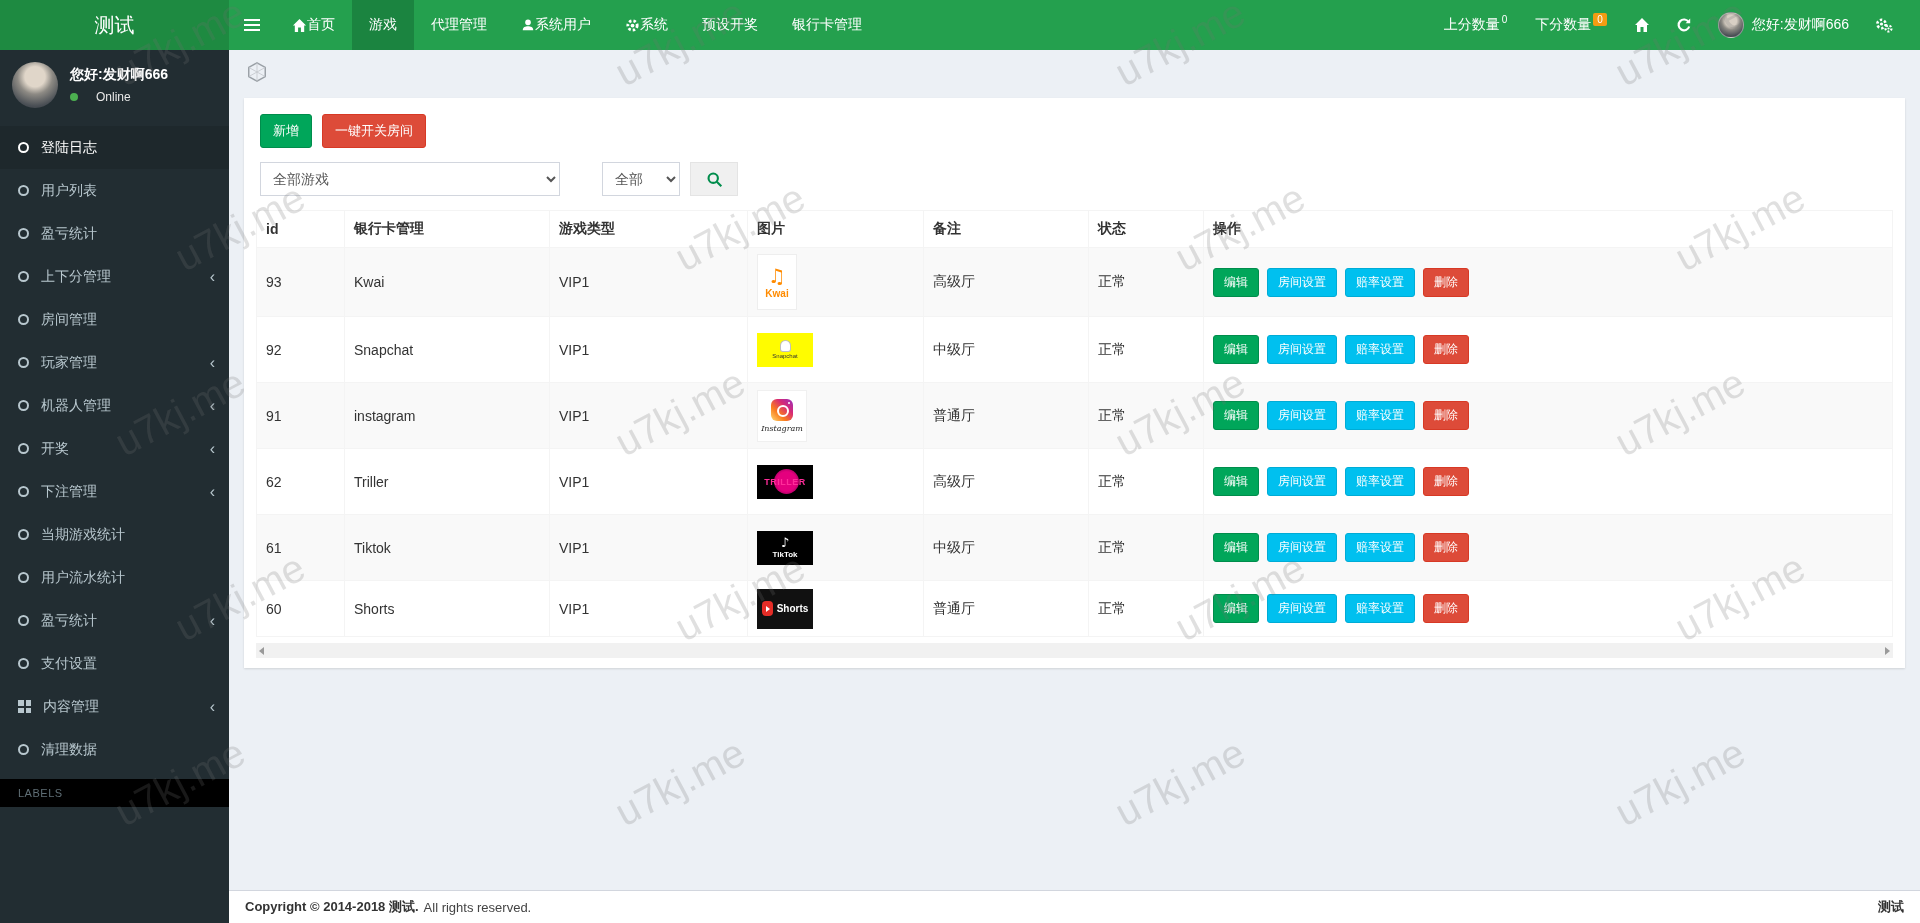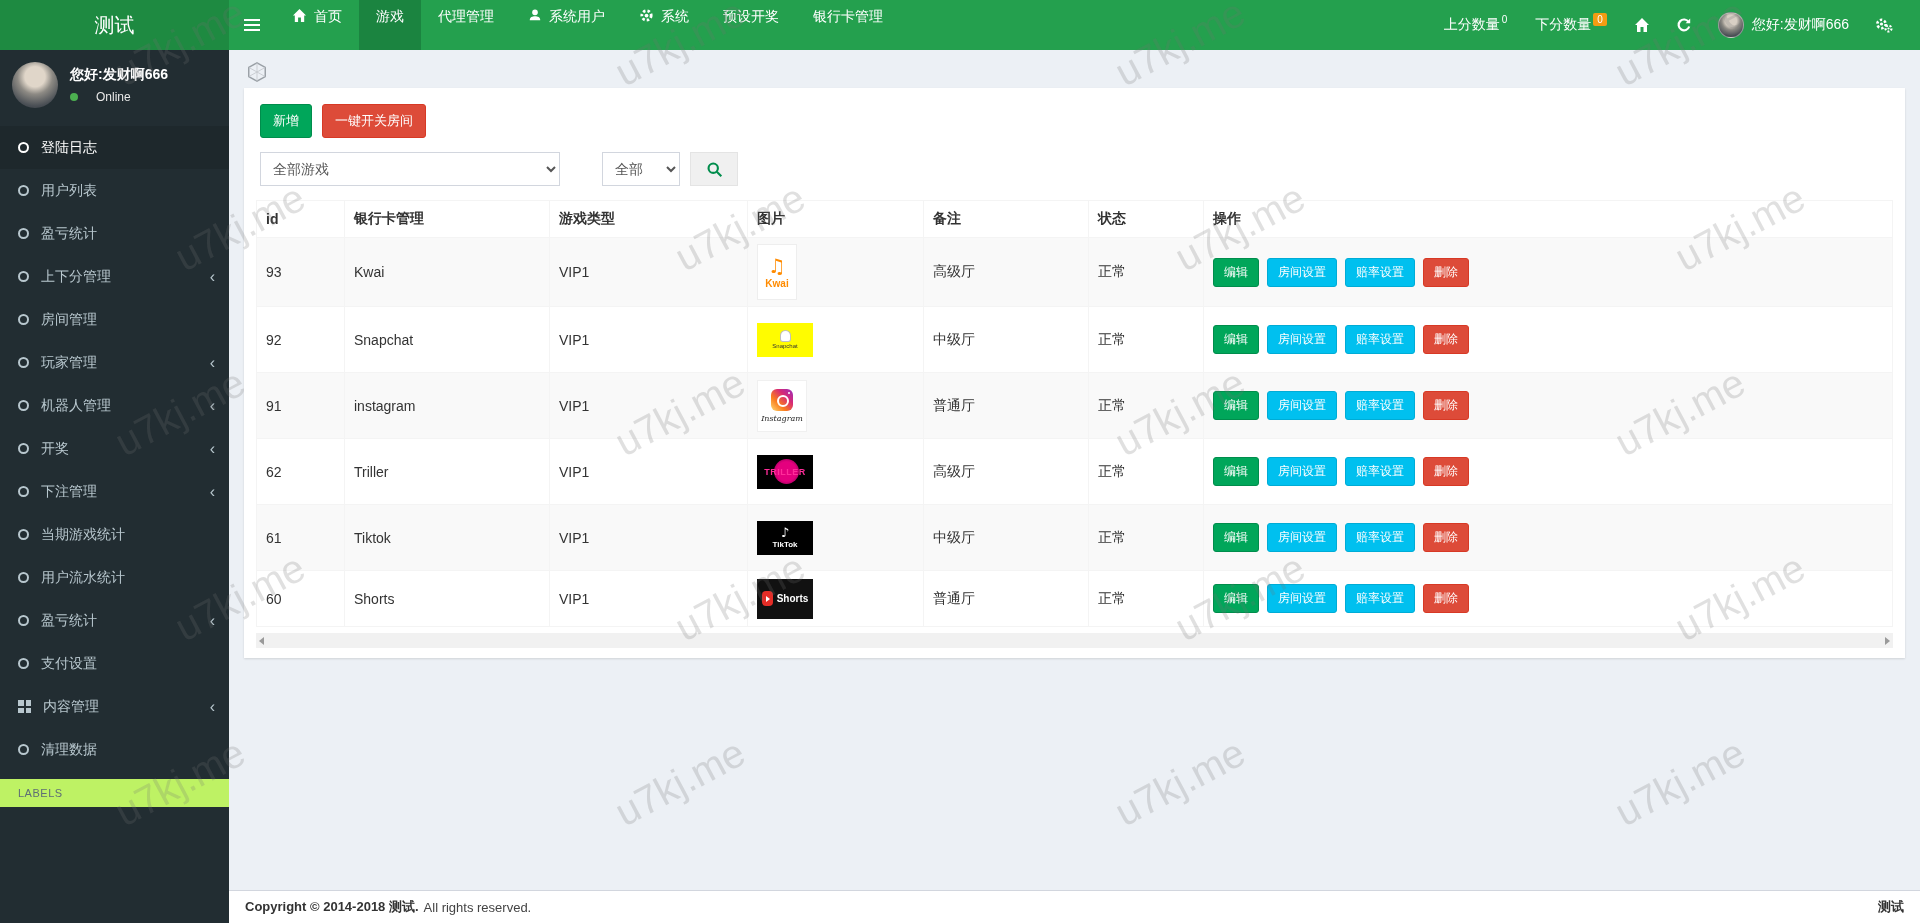--- a/index.html
+++ b/index.html
@@ -5,21 +5,21 @@
   * { margin:0; padding:0; box-sizing:border-box; }
   html,body { width:1920px; height:923px; overflow:hidden; font-family:"Liberation Sans", sans-serif; background:#ecf0f5; }
 
   
   .navbar { position:absolute; top:0; left:0; width:1920px; height:50px; background:#24a04e; display:flex; align-items:stretch; z-index:50; }
   .brand { width:229px; height:50px; background:#1e8a41; color:#fff; font-size:20px; display:flex; align-items:center; justify-content:center; flex-shrink:0; }
   .nav-left { display:flex; align-items:stretch; }
   .nav-toggle { width:46px; display:flex; align-items:center; justify-content:center; cursor:pointer; }
   .hamburger { display:inline-block; }
   .hamburger i { display:block; width:16px; height:2px; background:#fff; margin:3px 0; }
-  .nav-item { display:flex; align-items:flex-start; gap:7px; padding:8px 17px; color:#fff; font-size:14px; cursor:pointer; }
+  .nav-item { display:flex; align-items:center; padding:8px 17px; color:#fff; font-size:14px; cursor:pointer; }
   .nav-item.active { background:#1b8440; }
   .nav-item svg { display:block; }
   .nav-right { margin-left:auto; display:flex; align-items:stretch; padding-right:14px; }
   .nav-score { display:flex; align-items:center; padding:0 14px; color:#fff; font-size:14px; cursor:pointer; position:relative; }
   .nav-score sup { font-size:10px; margin-left:2px; margin-top:-12px; color:#fff; }
   .nav-score sup.badge-orange { background:#f39c12; border-radius:2px; padding:1px 4px; }
   .nav-icon-btn { display:flex; align-items:center; padding:0 13px; cursor:pointer; }
   .nav-user { display:flex; align-items:center; gap:8px; padding:0 13px; color:#fff; font-size:14px; cursor:pointer; }
   .avatar-sm { width:26px; height:26px; border-radius:50%; background:radial-gradient(circle at 50% 32%, #d8cfc4 0 28%, #8d8a84 45%, #4a4f55 75%, #2e3338); border:1px solid rgba(255,255,255,.4); }
 
@@ -31,26 +31,26 @@
   .user-name { font-size:14px; font-weight:bold; margin-bottom:6px; }
   .user-status { font-size:12px; color:#e8e8e8; display:flex; align-items:center; gap:18px; }
   .dot-online { width:8px; height:8px; border-radius:50%; background:#4caf50; display:inline-block; }
   .side-menu { margin-top:6px; }
   .side-item { height:43px; display:flex; align-items:center; padding:0 14px 0 18px; color:#b8c7ce; font-size:14px; cursor:pointer; }
   .side-item.active { background:#1e282c; color:#fff; }
   .circle-o { width:11px; height:11px; border:2px solid currentColor; border-radius:50%; margin-right:12px; flex-shrink:0; }
   .grid-ico { width:13px; height:13px; margin-right:12px; flex-shrink:0; display:grid; grid-template-columns:1fr 1fr; gap:2px; }
   .grid-ico i { background:currentColor; display:block; }
   .side-chevron { margin-left:auto; font-size:16px; line-height:1; color:#b8c7ce; }
-  .side-label-header { margin-top:8px; background:#bef264; color:#5f6e75; font-size:11px; padding:8px 18px; letter-spacing:.5px; }
+  .side-label-header { margin-top:8px; background:#000000; color:#5f6e75; font-size:11px; padding:8px 18px; letter-spacing:.5px; }
 
   
   .wrapper { position:absolute; top:50px; left:229px; width:1691px; height:873px; background:#ecf0f5; }
   .ctl-icon { position:absolute; top:11px; left:17px; }
-  .box { position:absolute; top:38px; left:15px; width:1661px; background:#fff; box-shadow:0 1px 2px rgba(0,0,0,.12); padding:12px 12px 10px 12px; }
+  .box { position:absolute; top:48px; left:15px; width:1661px; background:#fff; box-shadow:0 1px 2px rgba(0,0,0,.12); padding:12px 12px 10px 12px; }
   .btn { display:inline-block; border-radius:3px; color:#fff; font-size:13px; padding:7px 12px; border:1px solid transparent; cursor:pointer; font-family:inherit; }
   .btn-green { background:#00a65a; border-color:#008d4c; }
   .btn-red { background:#dd4b39; border-color:#d73925; }
   .btn-cyan { background:#00c0ef; border-color:#00acd6; }
   .toolbar { margin:4px 0 14px 4px; display:flex; gap:10px; }
   .filters { margin:0 0 14px 4px; display:flex; align-items:center; gap:10px; }
   .sel { height:34px; border:1px solid #d2d6de; color:#555; font-size:14px; padding:0 8px; background:#fff; font-family:inherit; }
   .sel-game { width:300px; }
   .sel-all { width:78px; margin-left:32px; }
   .btn-search { width:48px; height:34px; background:#f0f0f0; border:1px solid #e4e4e4; display:flex; align-items:center; justify-content:center; cursor:pointer; }

